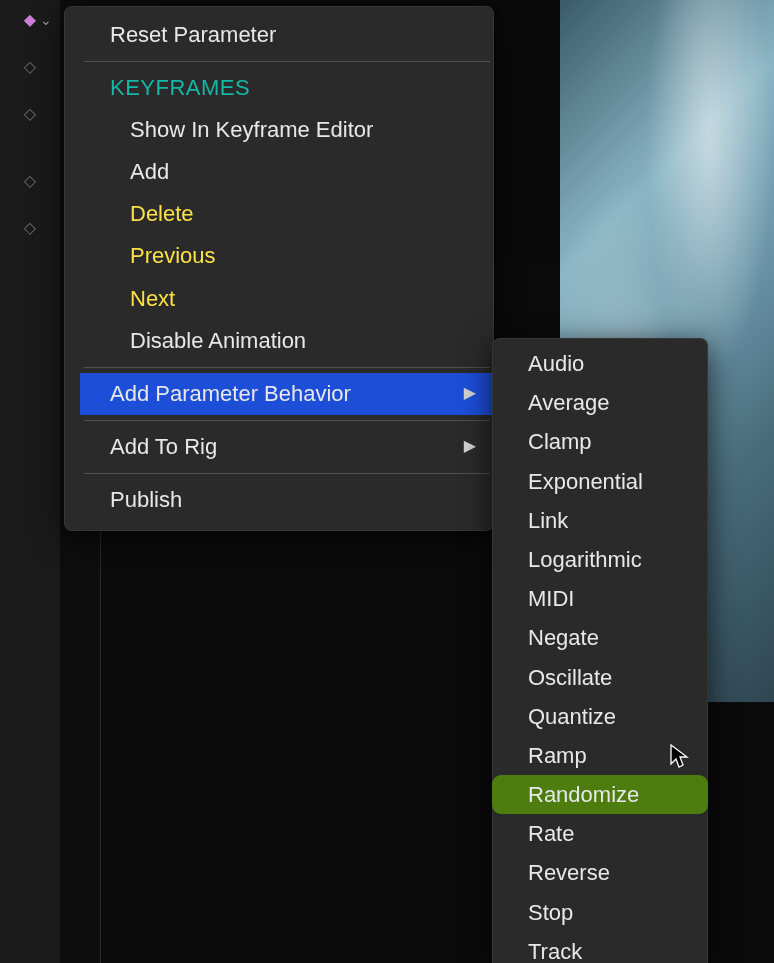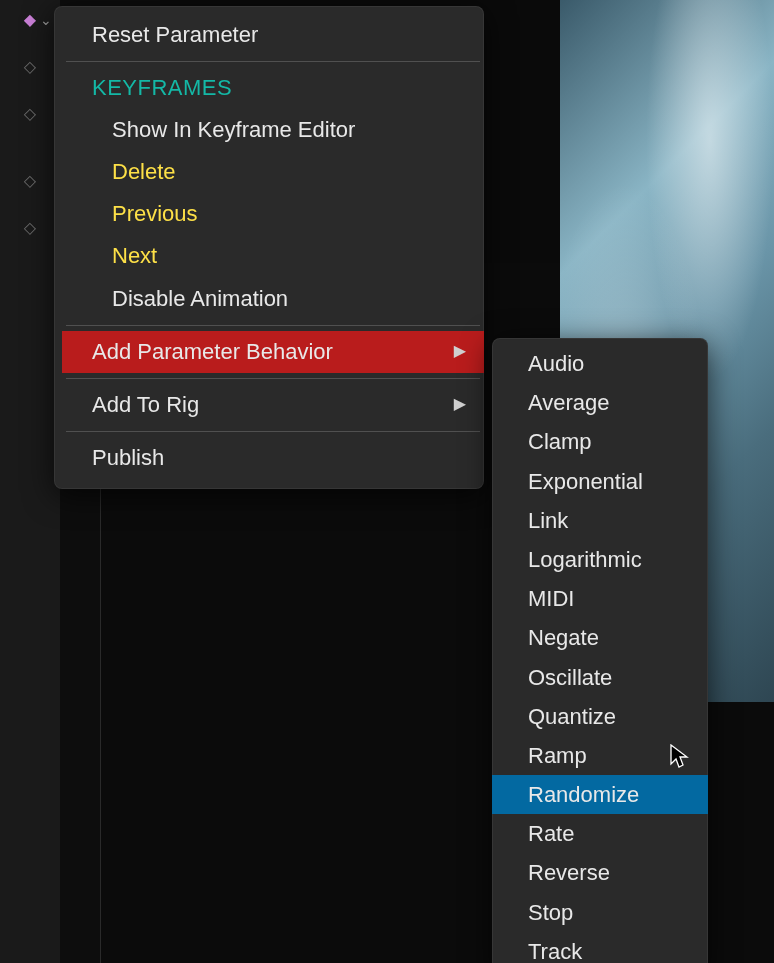--- a/index.html
+++ b/index.html
@@ -60,42 +60,42 @@
         linear-gradient(135deg, #3a5a6a 0%, #8ab5c5 30%, #6a95a8 50%, #4a6d7d 70%, #2e4652 100%);
     }
     .bg-below-preview {
       position: absolute;
       right: 0; top: 702px;
       width: 214px; height: 261px;
       background: #0b0b0b;
     }
     .menu {
       position: absolute;
-      left: 54px;
+      left: 64px;
       top: 6px;
       width: 430px;
       background: #2a2a2a;
       border-radius: 8px;
       box-shadow: 0 6px 30px rgba(0,0,0,0.7), 0 0 0 1px rgba(255,255,255,0.06) inset;
-      padding: 8px 0 10px 8px;
+      padding: 8px 0 10px 16px;
     }
     .menu-item {
       padding: 4px 18px 4px 30px;
       display: flex;
       align-items: center;
       justify-content: space-between;
       cursor: default;
       line-height: 1.55;
     }
     .menu-item.indent {
        padding-left: 50px;
     }
     .menu-item.disabled { color: #fde047; }
     .menu-item.highlight {
-      background: #b91c1c;
+      background: #1d4ed8;
     }
     .menu-sep {
       height: 1px;
       background: #505050;
       margin: 5px 4px;
     }
     .section-header {
       color: #14b8a6;
       padding: 4px 18px 4px 30px;
       letter-spacing: 0.5px;
@@ -114,21 +114,22 @@
       border-radius: 8px;
       box-shadow: 0 6px 30px rgba(0,0,0,0.7), 0 0 0 1px rgba(255,255,255,0.06) inset;
       padding: 6px 0;
     }
     .sub-item {
       padding: 2px 12px 2px 36px;
       line-height: 1.6;
       cursor: default;
     }
     .sub-item.highlight {
-      background: #0369a1;
+      background: #4d7c0f;
+      border-radius: 9px;
     }
     .cursor {
       position: absolute;
       left: 670px;
       top: 744px;
       pointer-events: none;
     }
     .cursor svg { display: block; }
     .chev {
       position: absolute;
@@ -156,20 +157,23 @@
 <div class="bg-below-preview"></div>
 
 <div class="menu">
   <div class="menu-item">
     <span>Reset Parameter</span>
   </div>
   <div class="menu-sep"></div>
   <div class="section-header">KEYFRAMES</div>
   <div class="menu-item indent">
     <span>Show In Keyframe Editor</span>
+  </div>
+  <div class="menu-item indent">
+    <span>Add</span>
   </div>
   <div class="menu-item indent disabled">
     <span>Delete</span>
   </div>
   <div class="menu-item indent disabled">
     <span>Previous</span>
   </div>
   <div class="menu-item indent disabled">
     <span>Next</span>
   </div>

